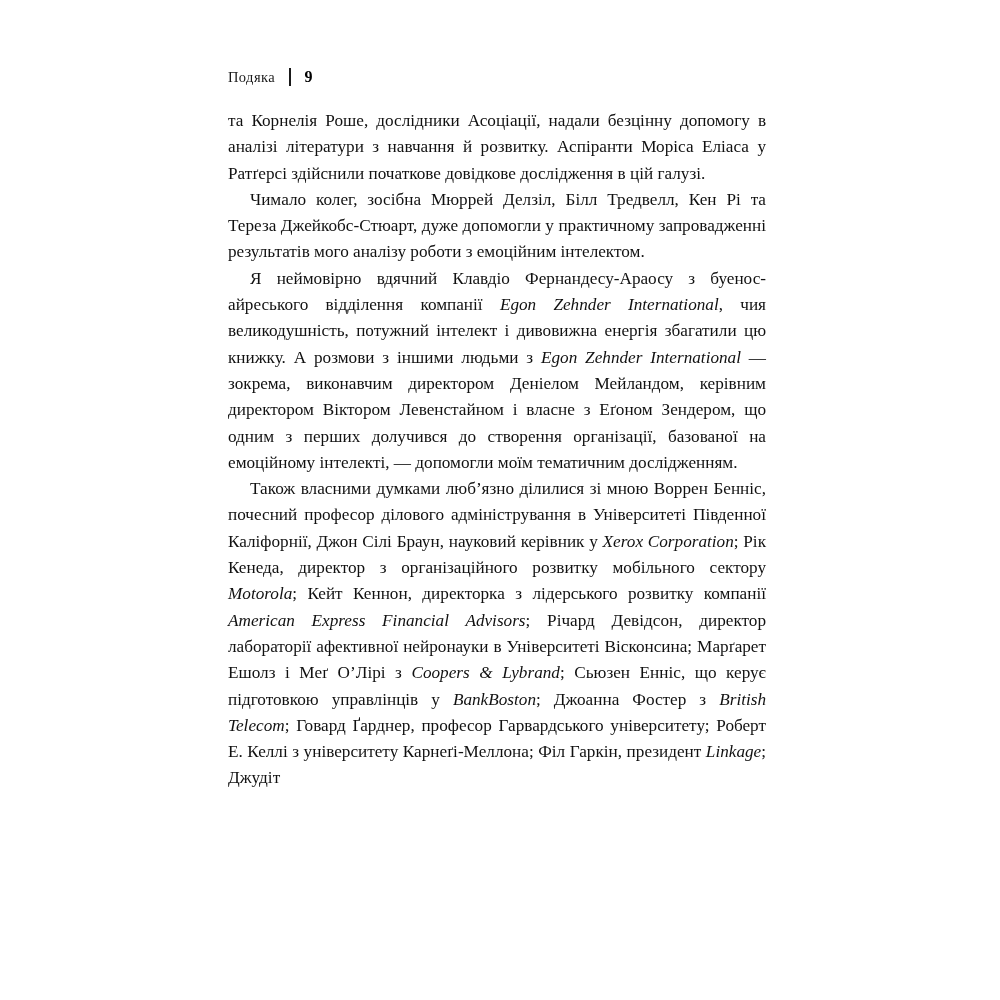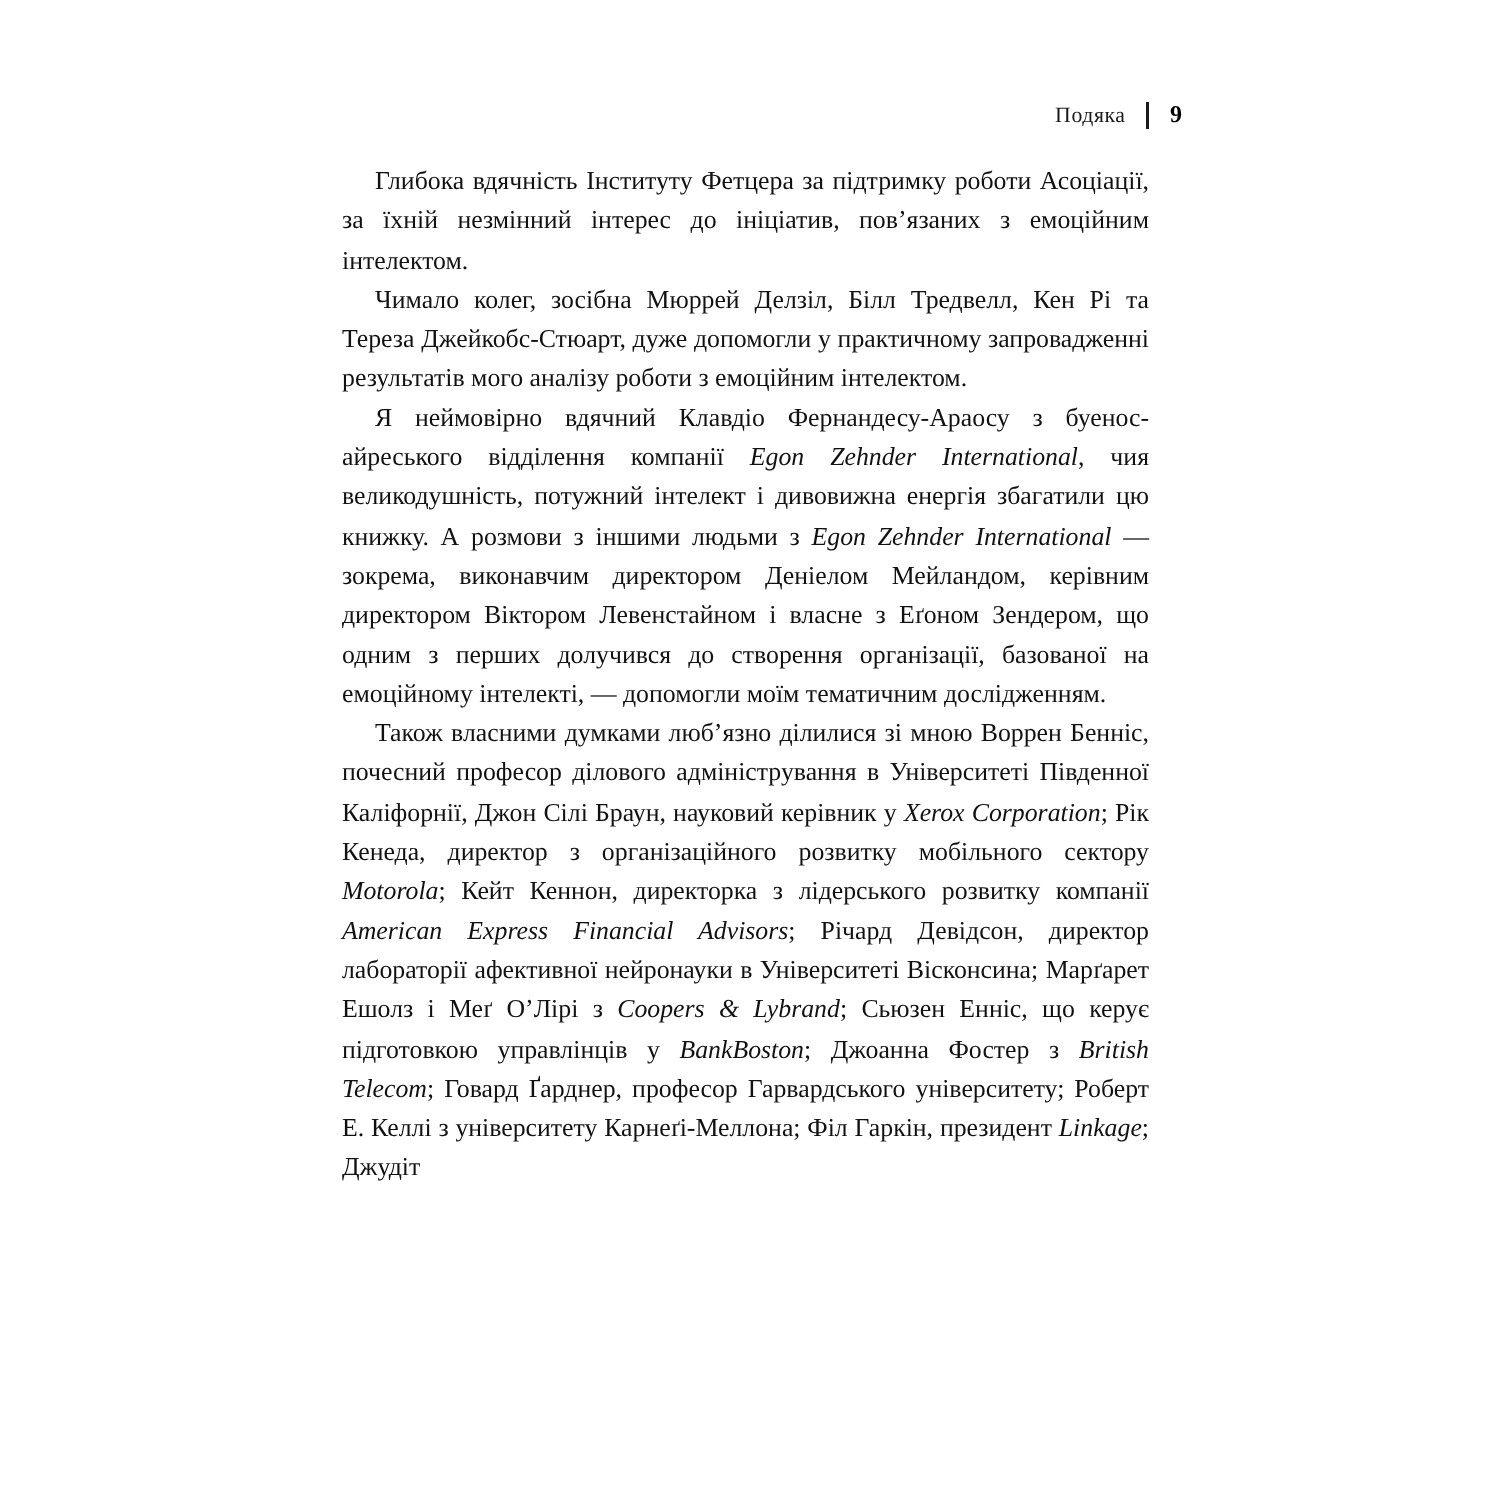--- a/index.html
+++ b/index.html
@@ -20,21 +20,20 @@
     height: 1000px;
     background: #ffffff;
   }
   .running-head {
     position: absolute;
     top: 68px;
     left: 228px;
     width: 560px;
     display: flex;
     align-items: center;
-    justify-content: flex-end;
     gap: 14px;
   }
   .running-head .chapter-name {
     font-size: 14.5px;
     letter-spacing: 0.4px;
     color: #1a1a1a;
   }
   .running-head .rule {
     display: inline-block;
     width: 1.6px;
@@ -72,19 +71,19 @@
 
 <div class="page">
 
   <div class="running-head">
     <span class="chapter-name">Подяка</span>
     <span class="rule"></span>
     <span class="folio">9</span>
   </div>
 
   <div class="body-text" id="body-text">
-      <p><span>Глибока вдячність Інституту Фетцера за підтримку роботи Асоціації, за їхній незмінний інтерес до ініціатив, пов’язаних з емоційним інтелектом.</span></p>
+      <p class="first"><span>та Корнелія Роше, дослідники Асоціації, надали безцінну допомогу в аналізі літератури з навчання й розвитку. Аспіранти Моріса Еліаса у Ратґерсі здійснили початкове довідкове дослідження в цій галузі.</span></p>
       <p><span>Чимало колег, зосібна Мюррей Делзіл, Білл Тредвелл, Кен Рі та Тереза Джейкобс-Стюарт, дуже допомогли у практичному запровадженні результатів мого аналізу роботи з емоційним інтелектом.</span></p>
       <p><span>Я неймовірно вдячний Клавдіо Фернандесу-Араосу з буенос-айреського відділення компанії </span><i>Egon Zehnder International</i><span>, чия великодушність, потужний інтелект і дивовижна енергія збагатили цю книжку. А розмови з іншими людьми з </span><i>Egon Zehnder International</i><span> — зокрема, виконавчим директором Деніелом Мейландом, керівним директором Віктором Левенстайном і власне з Еґоном Зендером, що одним з перших долучився до створення організації, базованої на емоційному інтелекті, — допомогли моїм тематичним дослідженням.</span></p>
       <p><span>Також власними думками люб’язно ділилися зі мною Воррен Бенніс, почесний професор ділового адміністрування в Університеті Південної Каліфорнії, Джон Сілі Браун, науковий керівник у </span><i>Xerox Corporation</i><span>; Рік Кенеда, директор з організаційного розвитку мобільного сектору </span><i>Motorola</i><span>; Кейт Кеннон, директорка з лідерського розвитку компанії </span><i>American Express Financial Advisors</i><span>; Річард Девідсон, директор лабораторії афективної нейронауки в Університеті Вісконсина; Марґарет Ешолз і Меґ О’Лірі з </span><i>Coopers &amp; Lybrand</i><span>; Сьюзен Енніс, що керує підготовкою управлінців у </span><i>BankBoston</i><span>; Джоанна Фостер з </span><i>British Telecom</i><span>; Говард Ґарднер, професор Гарвардського університету; Роберт Е. Келлі з університету Карнеґі-Меллона; Філ Гаркін, президент </span><i>Linkage</i><span>; Джудіт</span></p>
     </div>
 
 </div>
 
 </body></html>

